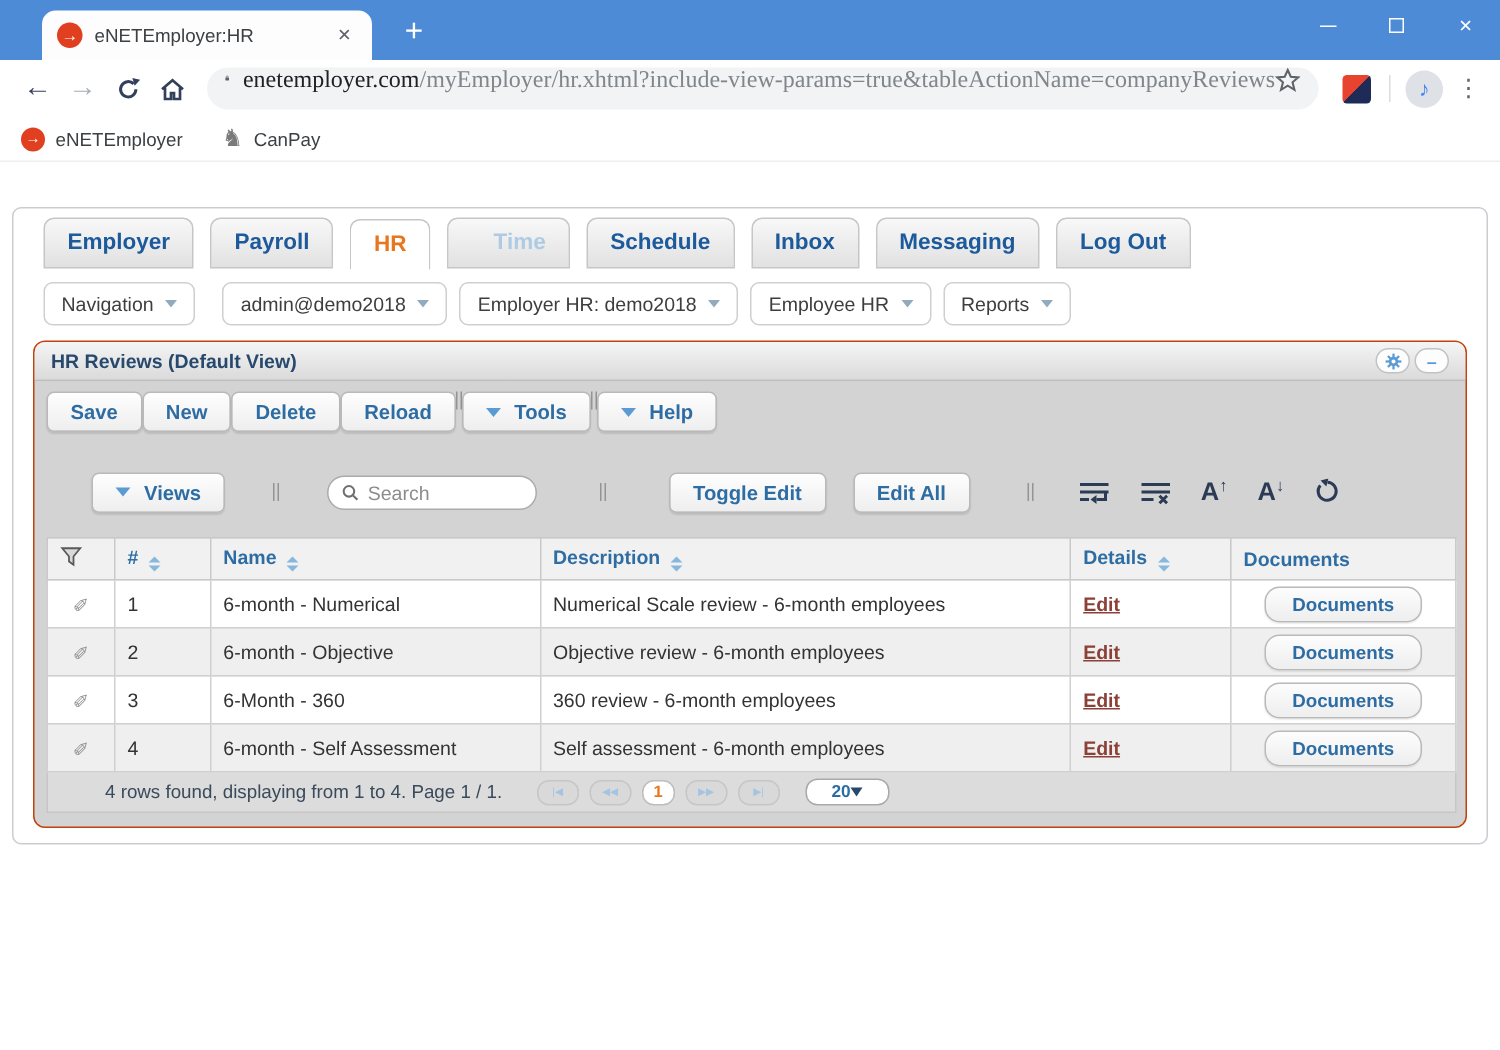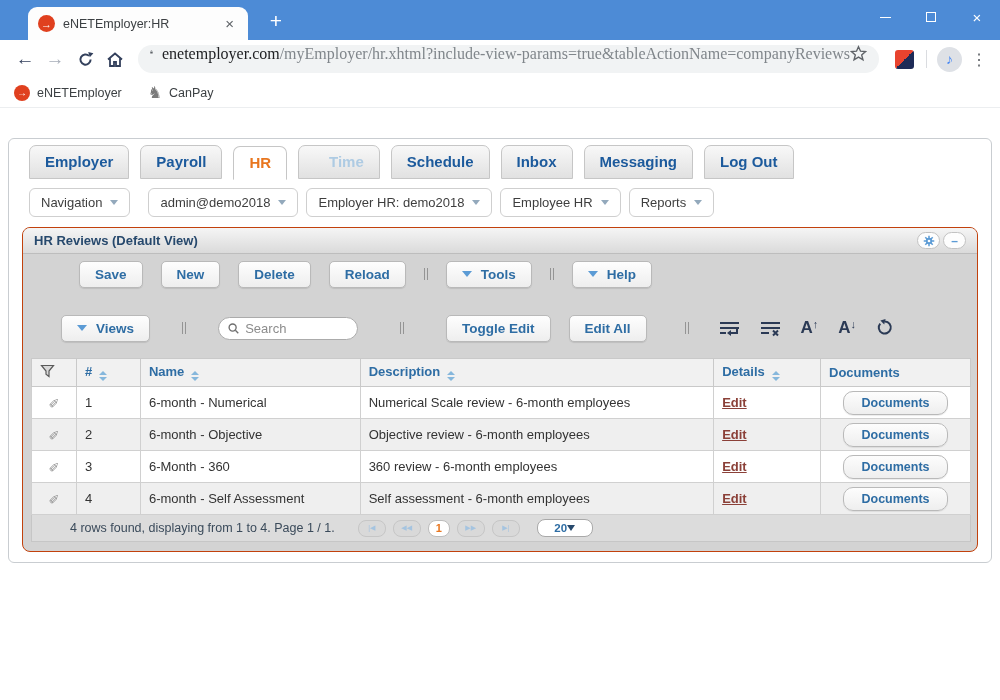--- a/index.html
+++ b/index.html
@@ -61,21 +61,21 @@
     border-top:5px solid #93A9BC; }
 
   .panel { margin:0 13px; width:956px; height:325px; background:#D3D3D3; border:1px solid #c2410c; border-radius:8px; }
   .panel-header { height:26px; background:linear-gradient(#F5F5F5,#DADADA); border-bottom:1px solid #BDBDBD;
     border-radius:7px 7px 0 0; display:flex; align-items:center; padding:0 11px; }
   .panel-title { font-size:13px; font-weight:bold; color:#27496D; }
   .panel-hdr-btns { margin-left:auto; display:flex; gap:3px; }
   .mini-btn { width:23px; height:17px; background:#FDFDFD; border:1px solid #C2C2C2; border-radius:9px;
     display:flex; align-items:center; justify-content:center; color:#5B9BD5; font-weight:bold; font-size:12px; }
 
-  .btn-row { padding:7px 8px 0; display:flex; align-items:center; gap:18px; height:33px;margin-left:48px; }
+  .btn-row { padding:7px 8px 0; display:flex; align-items:flex-start; height:33px; }
   .btn { background:linear-gradient(#FEFEFE,#EEEEEE); border:1px solid #B9B9B9; border-radius:5px;
     padding:5px 15px; font-size:13.5px; font-weight:bold; color:#2E6DA4; box-shadow:0 1px 1px rgba(0,0,0,.10);
     display:flex; align-items:center; gap:9px; }
   .vsep { width:4px; height:12px; border-left:1px solid #949494; border-right:1px solid #949494; }
   .caret-blue { width:0; height:0; border-left:5px solid transparent; border-right:5px solid transparent;
     border-top:6px solid #5B9BD5; }
 
   .grid-toolbar { margin-top:28px; padding:0 0 0 38px; display:flex; align-items:center; height:26px; }
   .search-box { width:140px; height:23px; background:#fff; border:1px solid #ABABAB; border-radius:12px;
     display:flex; align-items:center; padding:0 9px; gap:6px; }

